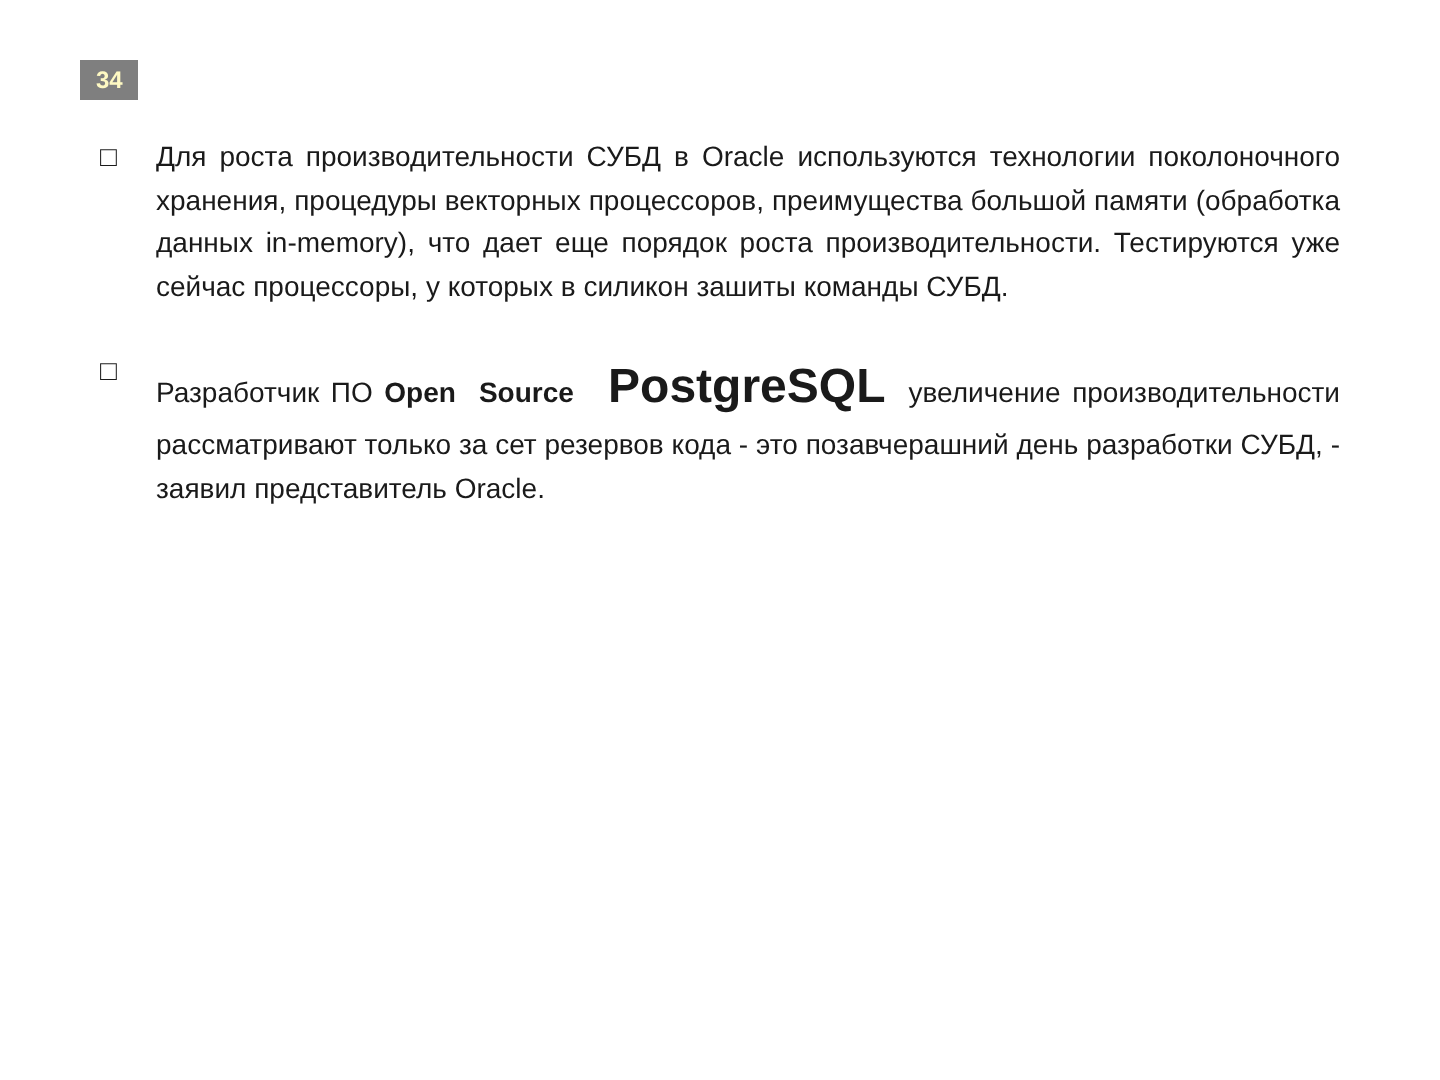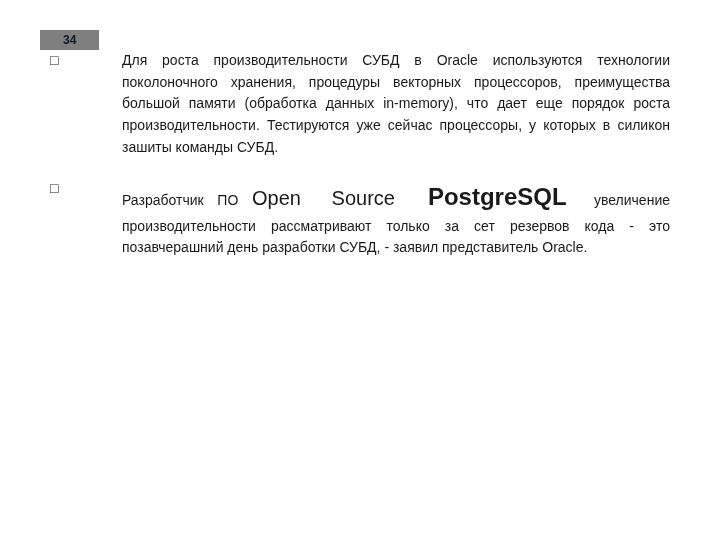--- a/index.html
+++ b/index.html
@@ -26,25 +26,26 @@
     .title {
       font-size: 20px;
       font-weight: bold;
       color: #1a1a1a;
       margin-bottom: 16px;
       letter-spacing: 0.3px;
     }
 
     .slide-number-bar {
       background: #7f7f7f;
-      color: #0f172a;
+      color: #fef9c3;
       font-size: 12px;
       font-weight: bold;
-      padding: 3px 23px;
+      padding: 3px 8px;
       display: inline-block;
+      margin-bottom: 18px;
     }
 
     .content {
       padding: 0 10px;
     }
 
     .bullet-item {
       display: flex;
       align-items: flex-start;
       margin-bottom: 20px;
@@ -56,26 +57,25 @@
       margin-top: 2px;
       font-size: 14px;
       color: #1a1a1a;
     }
 
     .bullet-text {
       font-size: 14px;
       color: #1a1a1a;
       line-height: 1.55;
       text-align: justify;
-      margin-left: 44px;
     }
 
     .bullet-text .source-label {
-      font-size: 20px;
-      font-weight: normal;
+      font-size: 14px;
+      font-weight: bold;
     }
 
     .bullet-text .bold-text {
       font-weight: bold;
       font-size: 24px;
     }
   </style>
 </head>
 <body>
 

